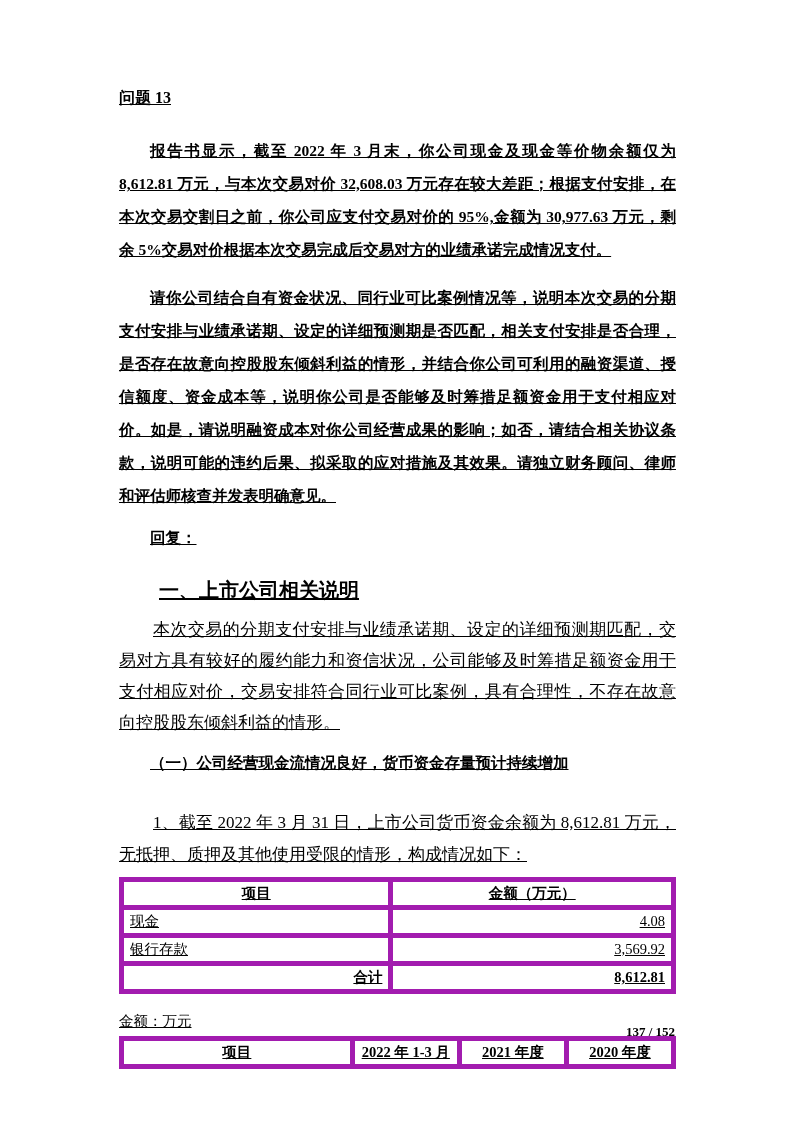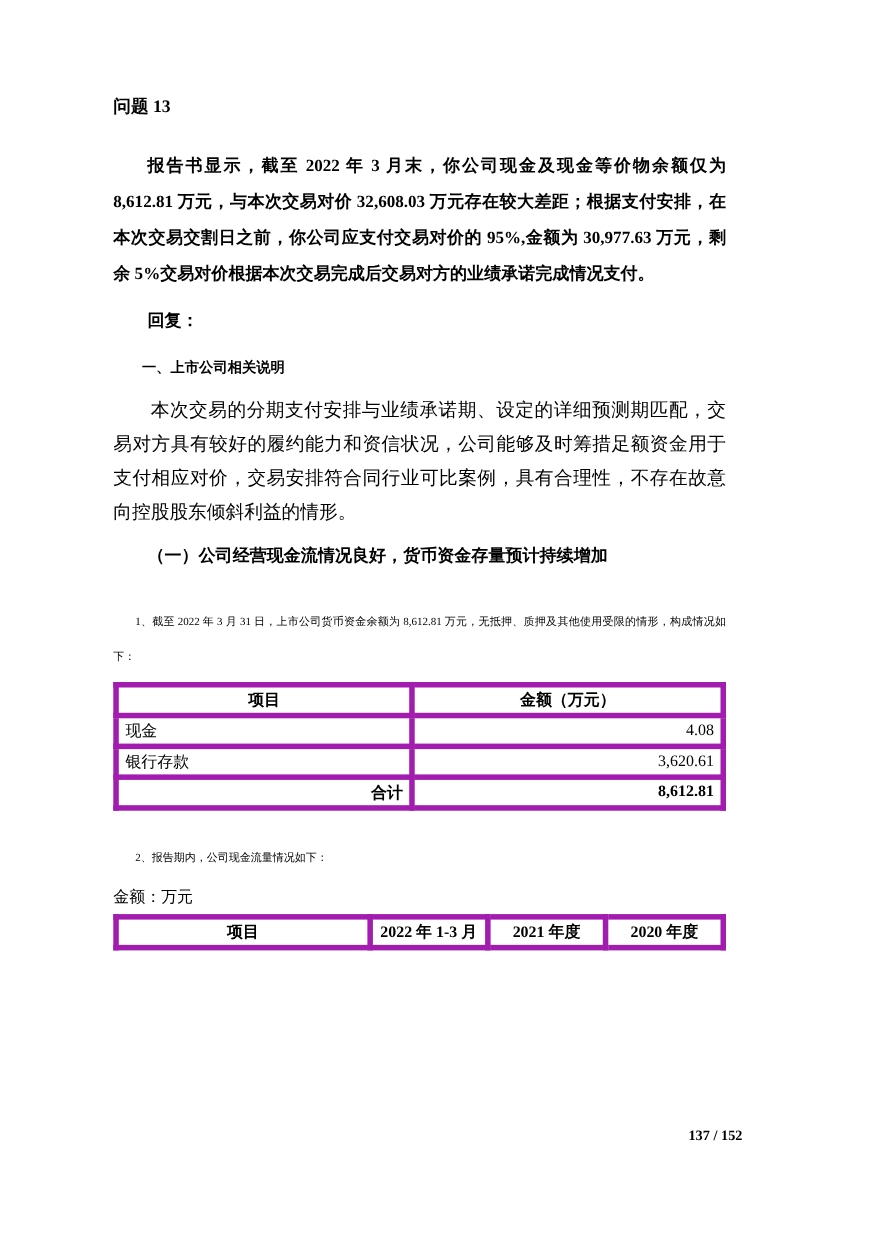--- a/index.html
+++ b/index.html
@@ -13,23 +13,24 @@
   }
   .page {
     position: relative;
     width: 793px;
     height: 1122px;
     background: #ffffff;
     overflow: hidden;
   }
   .content {
     position: absolute;
-    left: 103px;
+    left: 119px;
     top: 88px;
     width: 557px;
+    text-decoration: underline;
   }
   .title {
     font-size: 16px;
     font-weight: bold;
     line-height: 20px;
     margin-bottom: 26px;
   }
   .para {
     font-size: 15.5px;
     line-height: 33px;
@@ -37,45 +38,45 @@
     text-indent: 2em;
     margin-top: 15px;
   }
   .bold { font-weight: bold; }
   .q-para { margin-bottom: 9px; }
   .reply-label {
     font-size: 15.5px;
     font-weight: bold;
     line-height: 33px;
     text-indent: 2em;
-    margin-bottom: 9px;
+    margin-bottom: 20px;
   }
   .h2 {
-    font-size: 13px;
+    font-size: 20px;
     font-weight: bold;
     line-height: 33px;
     text-indent: 2em;
     margin-bottom: 7px;
   }
   .body-para {
     font-size: 17px;
     line-height: 31px;
     text-align: justify;
     text-indent: 2em;
     margin-bottom: 9px;
   }
   .h3 {
     font-size: 15.5px;
     font-weight: bold;
     line-height: 32px;
     text-indent: 2em;
     margin-bottom: 5px;
   }
   .item-para {
-    font-size: 10px;
+    font-size: 17px;
     line-height: 32px;
     text-align: justify;
     text-indent: 2em;
     margin-bottom: 6px;
     margin-top: 28px;
   }
   table {
     width: 100%;
     border-collapse: collapse;
     font-size: 14.5px;
@@ -119,20 +120,21 @@
 </head>
 <body>
 
 <div class="page">
   <div class="content">
 
     <h1 class="title">问题 13</h1>
 
     <p class="para bold q-para">报告书显示，截至 2022 年 3 月末，你公司现金及现金等价物余额仅为 8,612.81 万元，与本次交易对价 32,608.03 万元存在较大差距；根据支付安排，在本次交易交割日之前，你公司应支付交易对价的 95%,金额为 30,977.63 万元，剩余 5%交易对价根据本次交易完成后交易对方的业绩承诺完成情况支付。</p>
 
+    <p class="para bold q-para">请你公司结合自有资金状况、同行业可比案例情况等，说明本次交易的分期支付安排与业绩承诺期、设定的详细预测期是否匹配，相关支付安排是否合理，是否存在故意向控股股东倾斜利益的情形，并结合你公司可利用的融资渠道、授信额度、资金成本等，说明你公司是否能够及时筹措足额资金用于支付相应对价。如是，请说明融资成本对你公司经营成果的影响；如否，请结合相关协议条款，说明可能的违约后果、拟采取的应对措施及其效果。请独立财务顾问、律师和评估师核查并发表明确意见。</p>
 
     <p class="reply-label">回复：</p>
 
     <h2 class="h2">一、上市公司相关说明</h2>
 
     <p class="body-para">本次交易的分期支付安排与业绩承诺期、设定的详细预测期匹配，交易对方具有较好的履约能力和资信状况，公司能够及时筹措足额资金用于支付相应对价，交易安排符合同行业可比案例，具有合理性，不存在故意向控股股东倾斜利益的情形。</p>
 
     <h3 class="h3">（一）公司经营现金流情况良好，货币资金存量预计持续增加</h3>
 
     <p class="item-para">1、截至 2022 年 3 月 31 日，上市公司货币资金余额为 8,612.81 万元，无抵押、质押及其他使用受限的情形，构成情况如下：</p>
@@ -148,30 +150,29 @@
           <th>金额（万元）</th>
         </tr>
       </thead>
       <tbody>
         <tr>
           <td class="cell-item">现金</td>
           <td class="cell-amount">4.08</td>
         </tr>
         <tr>
           <td class="cell-item">银行存款</td>
-          <td class="cell-amount">3,620.61</td>
+          <td class="cell-amount">3,569.92</td>
         </tr>
         <tr class="total-row">
           <td class="cell-item">合计</td>
           <td class="cell-amount">8,612.81</td>
         </tr>
       </tbody>
     </table>
 
-    <p class="item-para">2、报告期内，公司现金流量情况如下：</p>
 
     <div class="unit-note">金额：万元</div>
 
     <table class="flow-table">
       <colgroup>
           <col class="c1">
           <col class="c2">
           <col class="c3">
           <col class="c4">
         </colgroup>

